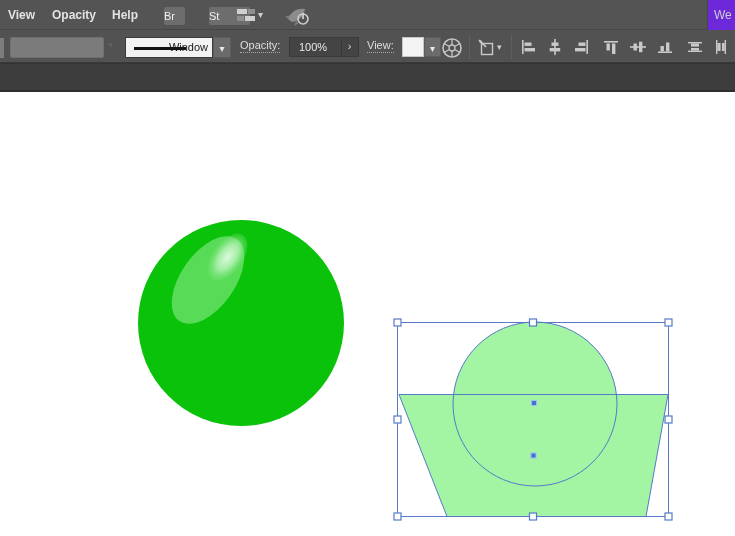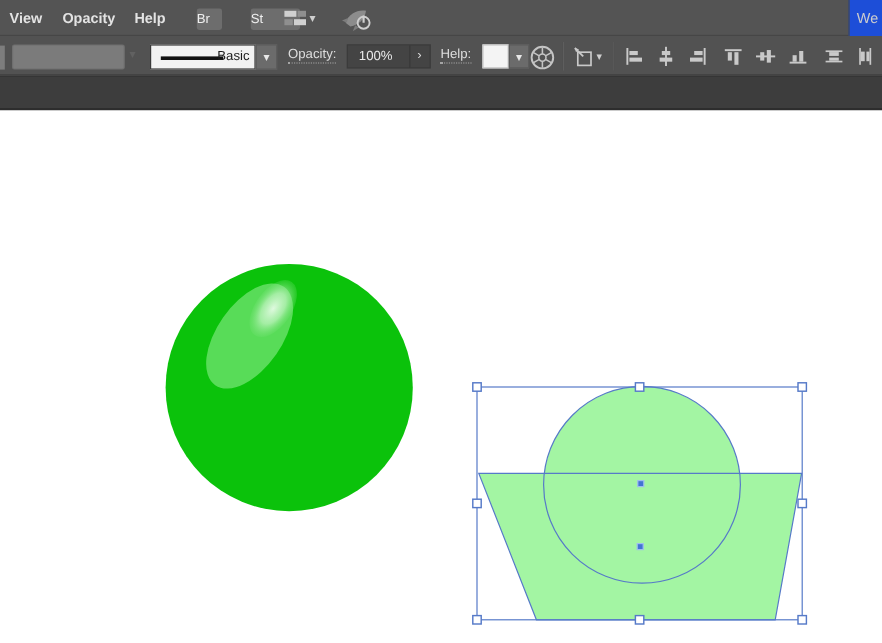--- a/index.html
+++ b/index.html
@@ -16,21 +16,21 @@
   .sq-btn { position:absolute; top:7px; height:18px; background:#6d6d6d;
             border-radius:2px; color:#efefef; font-size:11px; text-align:left;
             line-height:18px; }
   .br-btn { left:164px; width:21px; }
   .st-btn { left:209px; width:41px; }
   .ws-grid { position:absolute; left:236px; top:8px; }
   .chev { color:#cfcfcf; font-size:10px; position:absolute; }
   .ws-chev { left:258px; top:9px; }
   .gpu { position:absolute; left:284px; top:5px; }
   .ws-right { position:absolute; right:0; top:0; width:28px; height:30px;
-              background:#1d4ed8; border-left:1px solid #474747; }
+              background:#6d28d9; border-left:1px solid #474747; }
   .ws-right span { color:#cdcdcd; font-size:12px; line-height:30px; padding-left:6px;
                    display:inline-block; white-space:nowrap; }
 
   
   .controlbar { position:absolute; left:0; top:30px; width:735px; height:33px;
                 background:#525252; border-bottom:1px solid #3a3a3a; }
   .stub-swatch { position:absolute; left:0; top:8px; width:4px; height:20px; background:#7d7d7d; }
   .wprofile { position:absolute; left:10px; top:7px; width:94px; height:21px;
               background:#7b7b7b; border:1px solid #6f6f6f; border-radius:2px; }
   .wprofile-chev { position:absolute; left:108px; top:9px; color:#616161; font-size:10px; }
@@ -118,33 +118,33 @@
   </div>
 
   <div class="controlbar">
     <div class="stub-swatch"></div>
 
     <div class="wprofile"></div>
     <span class="wprofile-chev">▾</span>
 
     <div class="stroke-box">
       <div class="stroke-line"></div>
-      <span class="stroke-label">Basic</span>
+      <span class="stroke-label">Window</span>
     </div>
     <div class="stroke-chev-btn">
       <span>▾</span>
     </div>
 
     <span class="ctl-label opacity-label">Opacity:</span>
     <div class="opacity-group">
       <div class="opacity-input">100%</div>
       <div class="opacity-expand">›</div>
     </div>
 
-    <span class="ctl-label style-label">Help:</span>
+    <span class="ctl-label style-label">View:</span>
     <div class="style-swatch"></div>
     <div class="style-chev-btn">
       <span>▾</span>
     </div>
 
     <div class="recolor-btn">
       <svg width="22" height="22" viewBox="0 0 22 22">
         <circle cx="11" cy="11" r="9" fill="none" stroke="#c4c4c4" stroke-width="1.6"></circle>
         <line x1="11" y1="2.5" x2="11" y2="19.5" stroke="#c4c4c4" stroke-width="1.3"></line>
         <line x1="3.6" y1="6.8" x2="18.4" y2="15.2" stroke="#c4c4c4" stroke-width="1.3"></line>

